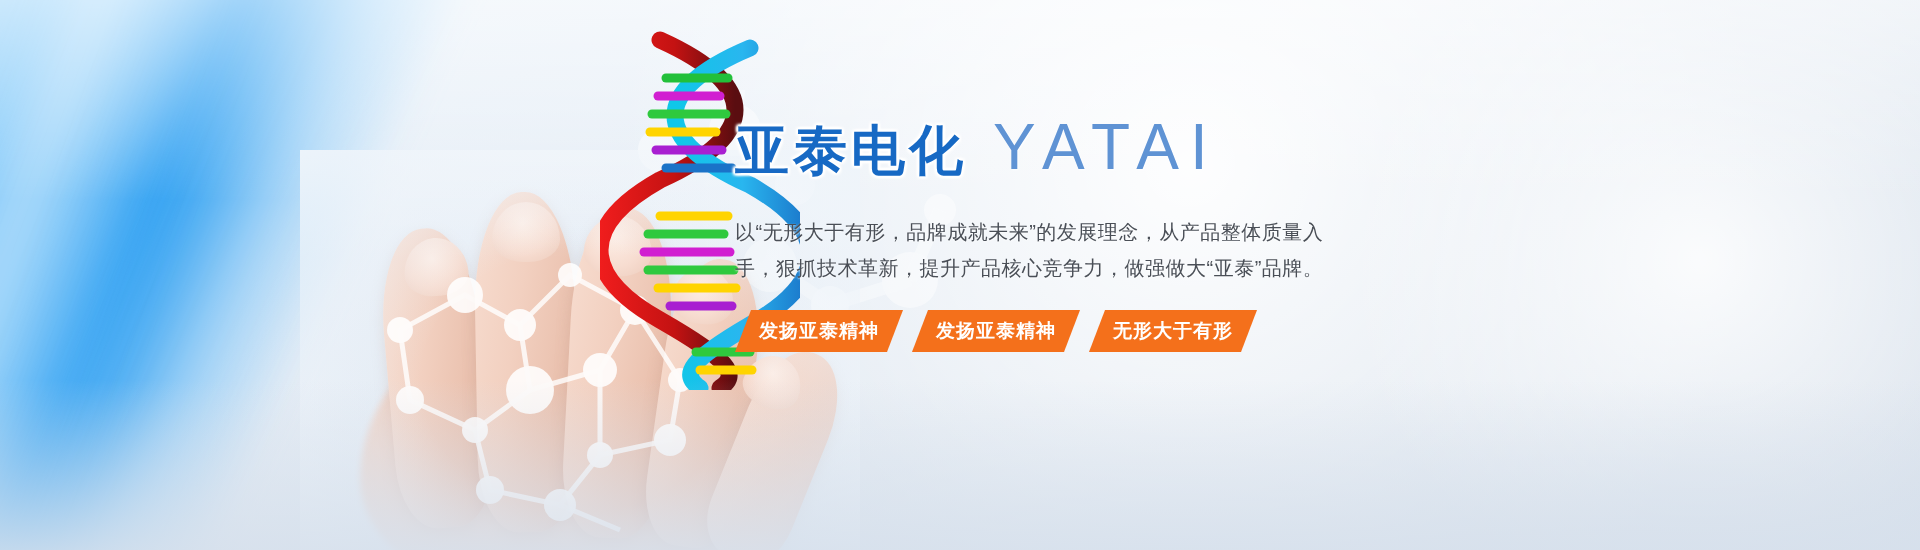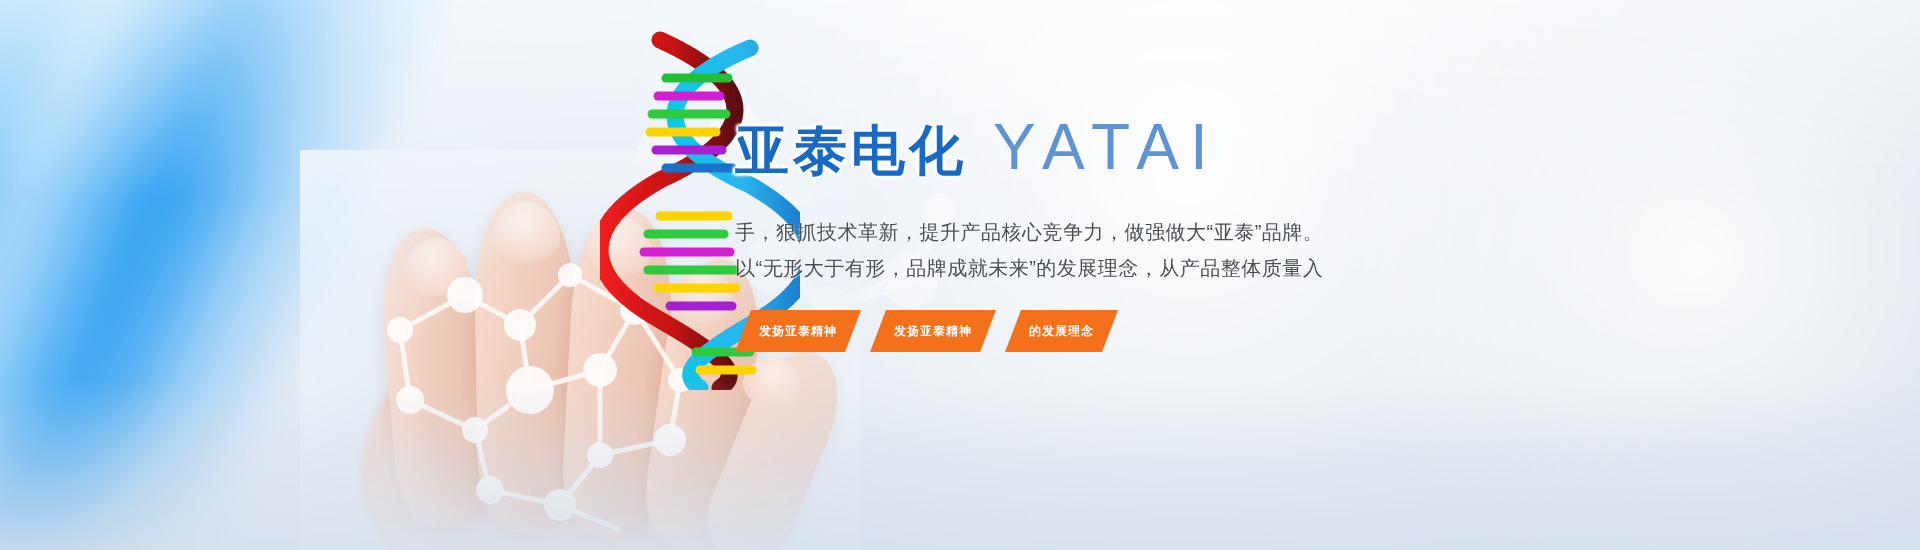--- a/index.html
+++ b/index.html
@@ -106,21 +106,21 @@
   .desc-line{
     font-size:20px;color:#4a4f57;line-height:36px;letter-spacing:.5px;
     text-shadow:0 1px 2px rgba(255,255,255,.85);white-space:nowrap;
   }
 
   
   .tags{display:flex;margin-top:24px;height:42px;}
   .tag{
     position:relative;height:42px;background:#f4701b;
     display:flex;align-items:center;justify-content:center;
-    color:#fff;font-size:12px;font-weight:bold;letter-spacing:1px;
+    color:#fff;font-size:19px;font-weight:bold;letter-spacing:1px;
     padding:0 24px;margin-right:9px;
     clip-path:polygon(16px 0,100% 0,calc(100% - 16px) 100%,0 100%);
     box-shadow:0 2px 5px rgba(150,80,30,.18);
   }
   .tag:first-child{clip-path:polygon(16px 0,100% 0,calc(100% - 16px) 100%,0 100%);}
   .tag:last-child{margin-right:0;}
 </style>
 </head>
 <body>
 
@@ -227,23 +227,23 @@
   </svg>
 
   <div class="haze-bottom"></div>
 
   <div class="content">
     <div class="title-row">
       <span class="title-cn">亚泰电化</span>
       <span class="title-en">YATAI</span>
     </div>
     <div class="desc">
+      <div class="desc-line">以“无形大于有形，品牌成就未来”的发展理念，从产品整体质量入</div>
       <div class="desc-line">手，狠抓技术革新，提升产品核心竞争力，做强做大“亚泰”品牌。</div>
-      <div class="desc-line">以“无形大于有形，品牌成就未来”的发展理念，从产品整体质量入</div>
     </div>
     <div class="tags">
       <div class="tag">发扬亚泰精神</div>
       <div class="tag">发扬亚泰精神</div>
-      <div class="tag">的发展理念</div>
+      <div class="tag">无形大于有形</div>
     </div>
   </div>
 
 </div>
 
 </body></html>

